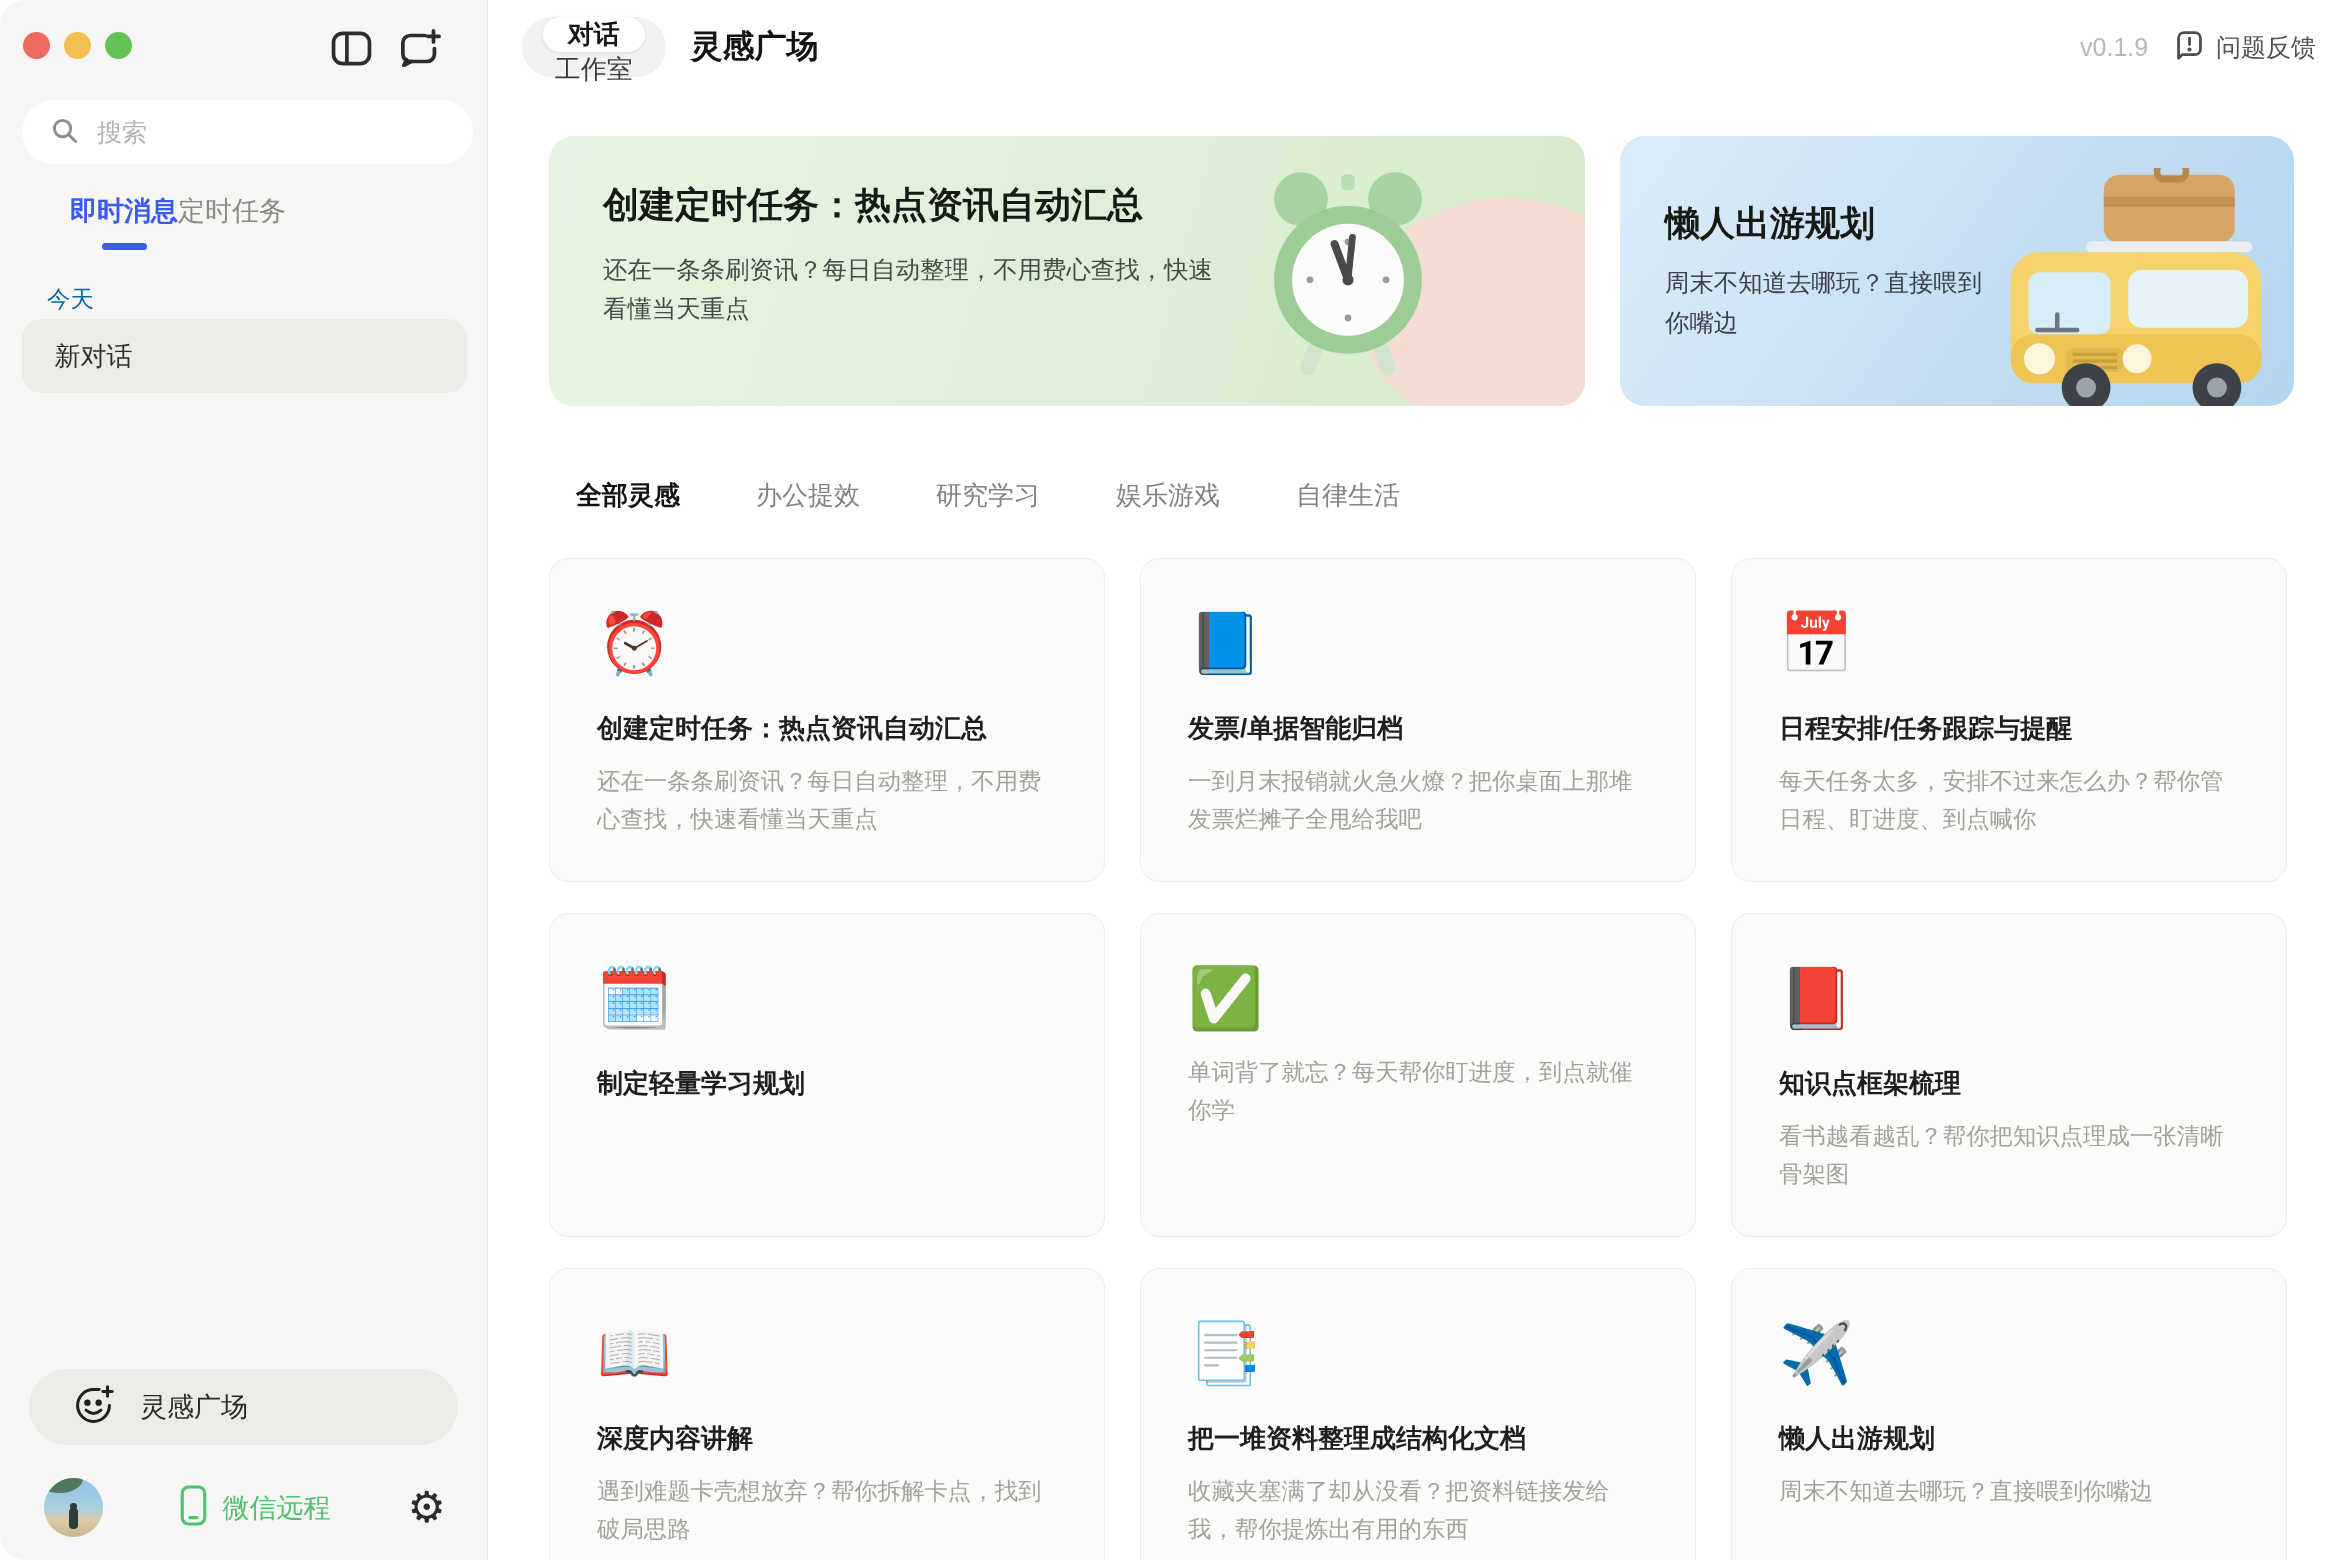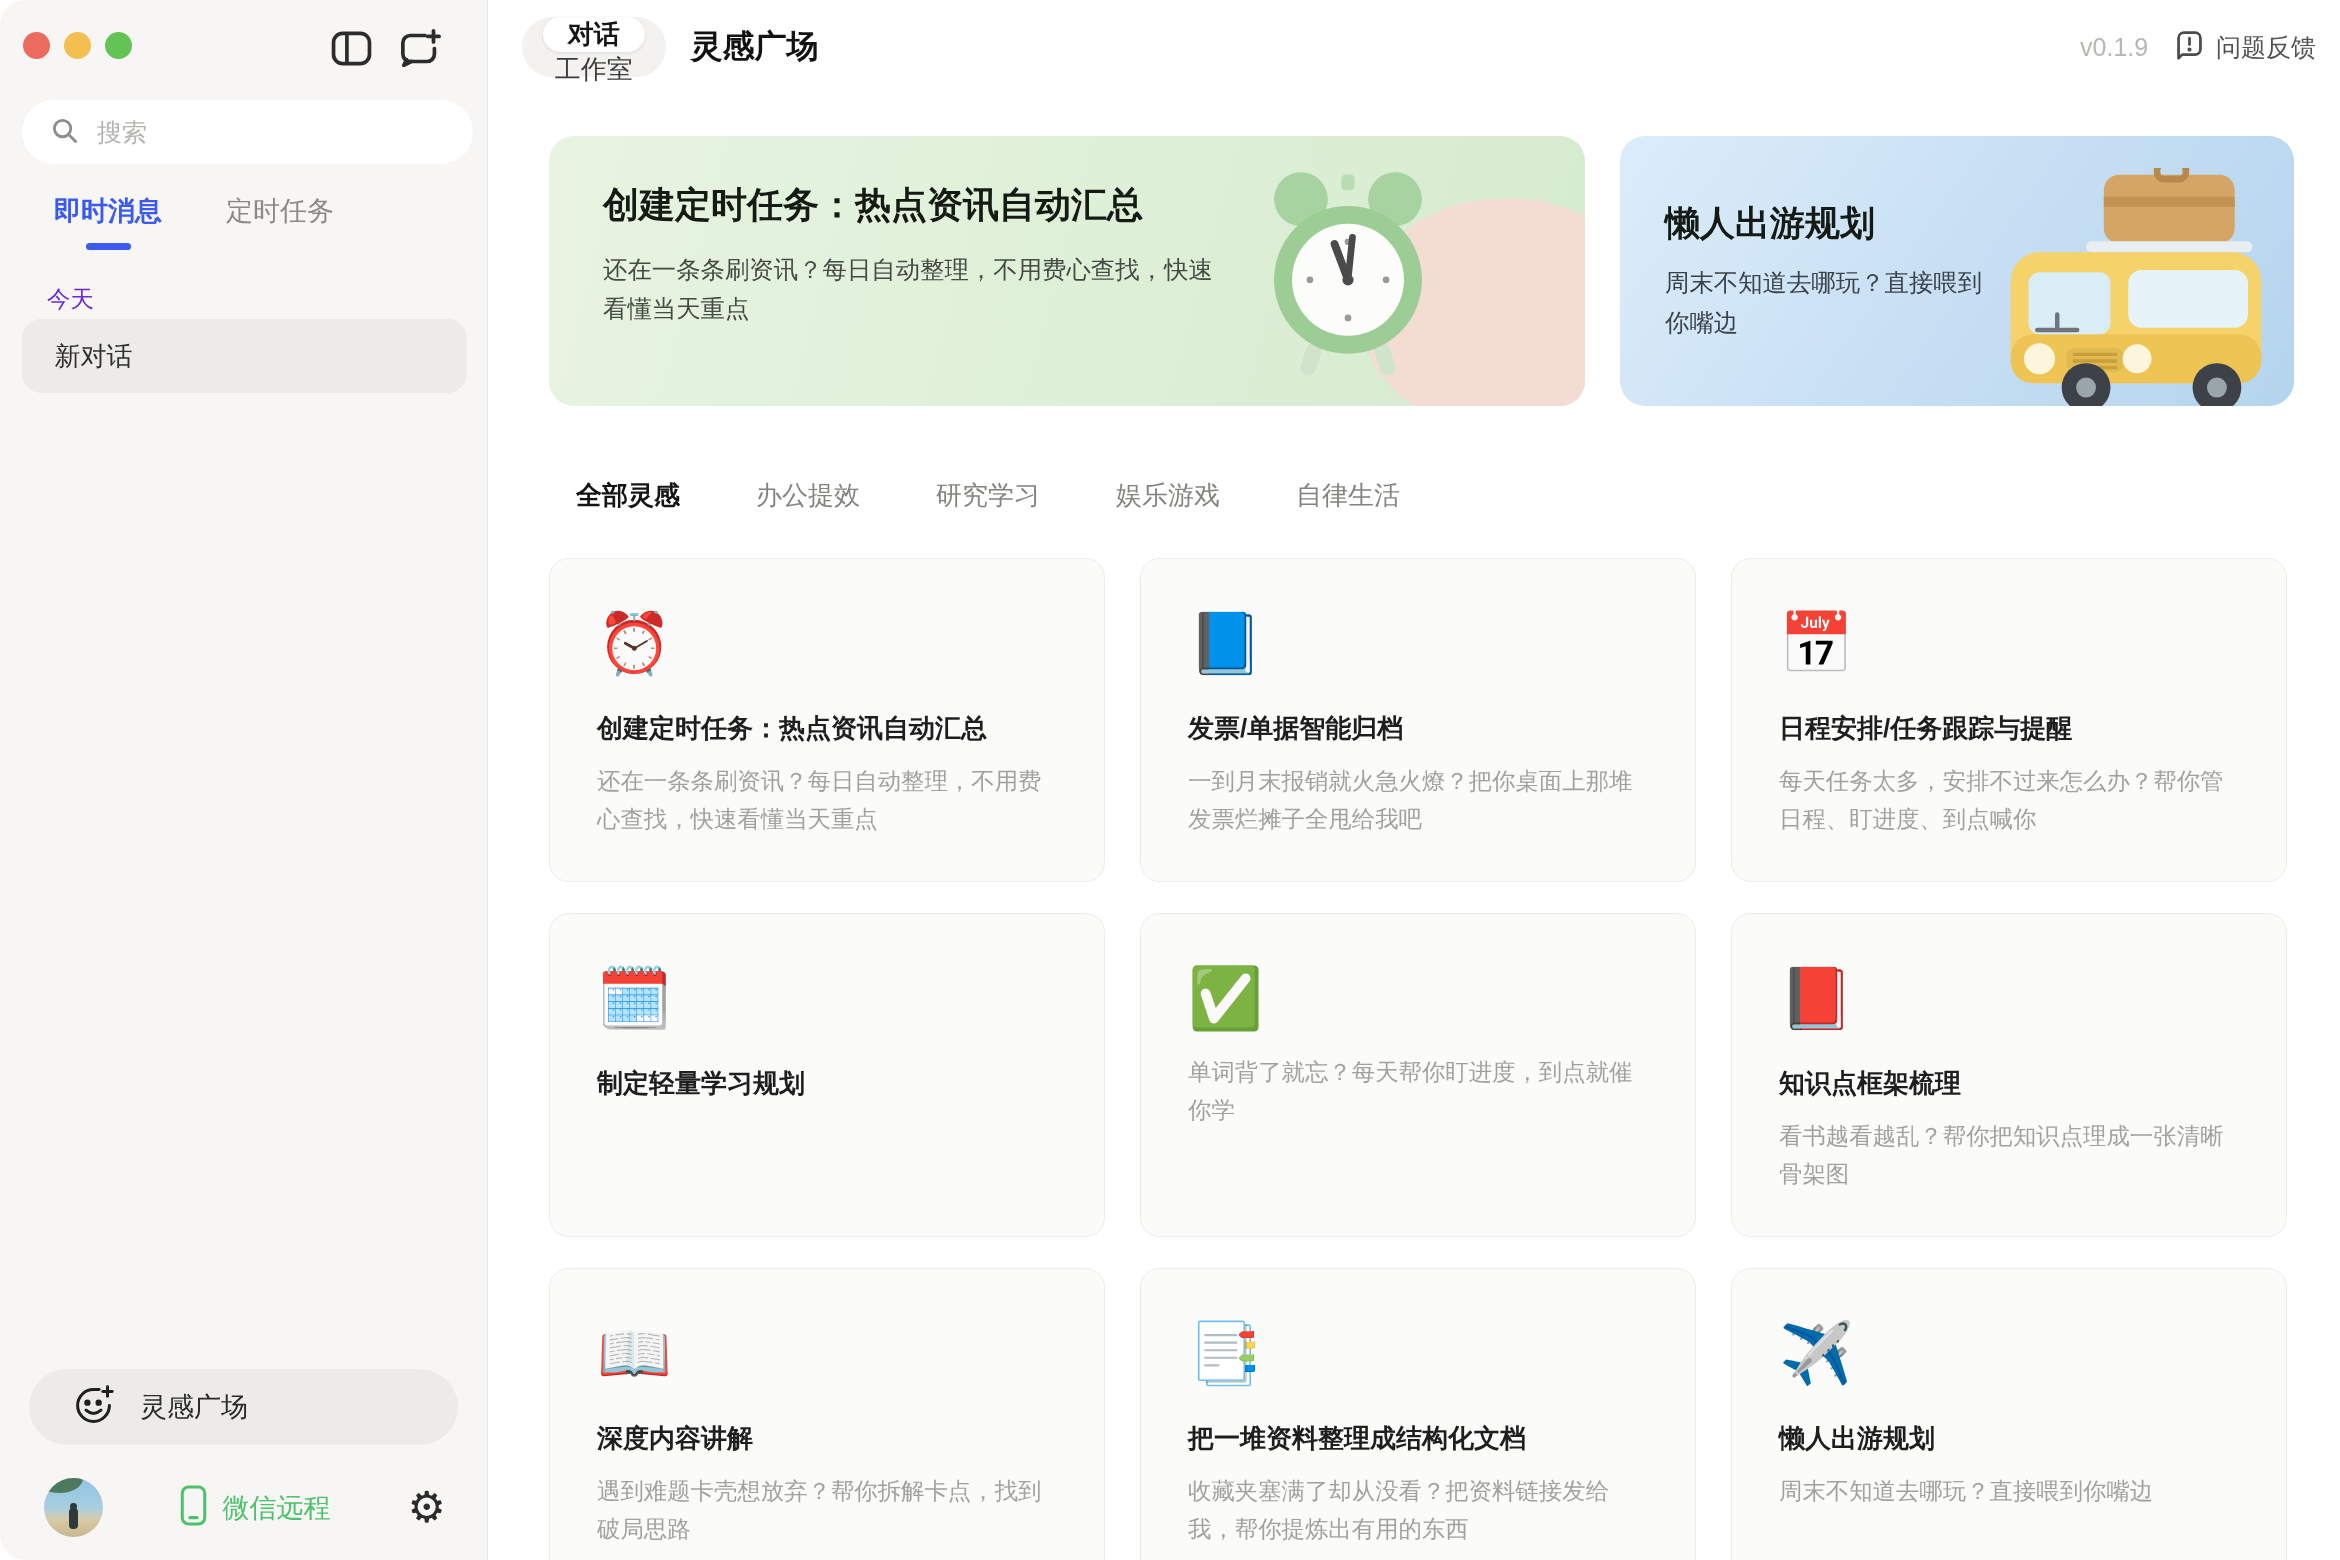--- a/index.html
+++ b/index.html
@@ -12,27 +12,27 @@
   .traffic .dot { width:27px; height:27px; border-radius:50%; }
   .dot-red { background:#ed6a5f; } .dot-yellow { background:#f3bf50; } .dot-green { background:#63c455; }
   .side-top-icons { position:absolute; top:29px; right:45px; display:flex; gap:27px; align-items:center; }
   .side-top-icons svg { display:block; }
 
   .search { position:absolute; top:100px; left:21.5px; width:451px; height:64px; background:#ffffff; border-radius:32px; display:flex; align-items:center; padding:0 17.6px 0 29px; }
   .search svg { flex:none; }
   .search input { border:none; outline:none; background:transparent; font-size:25px; margin-left:19.5px; width:100%; color:#333; font-family:inherit; }
   .search input::placeholder { color:#b5b3b0; }
 
-  .side-tabs { position:absolute; top:193px; left:54px; display:flex; gap:64px; }
+  .side-tabs { position:absolute; top:193px; left:70px; display:flex; }
   .side-tab { font-size:27px; color:#8b8a86; cursor:default; text-align:center; }
   .side-tab.active { color:#3a5af0; font-weight:700; }
   .side-tab .bar { width:45px; height:7.8px; border-radius:3.9px; background:transparent; margin:13.7px auto 0; }
   .side-tab.active .bar { background:#3a5af0; }
 
-  .section-label { position:absolute; top:283px; left:47px; font-size:23.4px; color:#6d28d9; }
+  .section-label { position:absolute; top:283px; left:47px; font-size:23.4px; color:#0369a1; }
   .conv-item { position:absolute; top:319px; left:21.5px; width:445px; height:74px; background:#ecebe8; border-radius:19.5px; display:flex; align-items:center; padding-left:33px; font-size:26px; color:#2f2f2f; }
 
   .inspire-btn { position:absolute; left:29px; bottom:115px; width:429px; height:76px; background:#ecebe8; border-radius:38px; display:flex; align-items:center; padding-left:43px; gap:25px; }
   .inspire-btn .label { font-size:27px; color:#2b2b2b; }
 
   .side-footer { position:absolute; left:0; right:0; bottom:21.5px; height:62px; display:flex; align-items:center; }
   .avatar { width:59px; height:59px; border-radius:50%; margin-left:44px; overflow:hidden; position:relative;
             background:linear-gradient(180deg,#8fc3e4 0%,#a9cfdf 52%,#d8cba8 70%,#c9b78f 100%); }
   .avatar .leaf { position:absolute; top:-13.7px; left:-7.8px; width:47px; height:29px; border-radius:50%; background:#3f6b44; opacity:.85; }
   .avatar .person { position:absolute; bottom:7.8px; left:25px; width:8.8px; height:21.5px; border-radius:3.9px; background:#2e3b38; }

